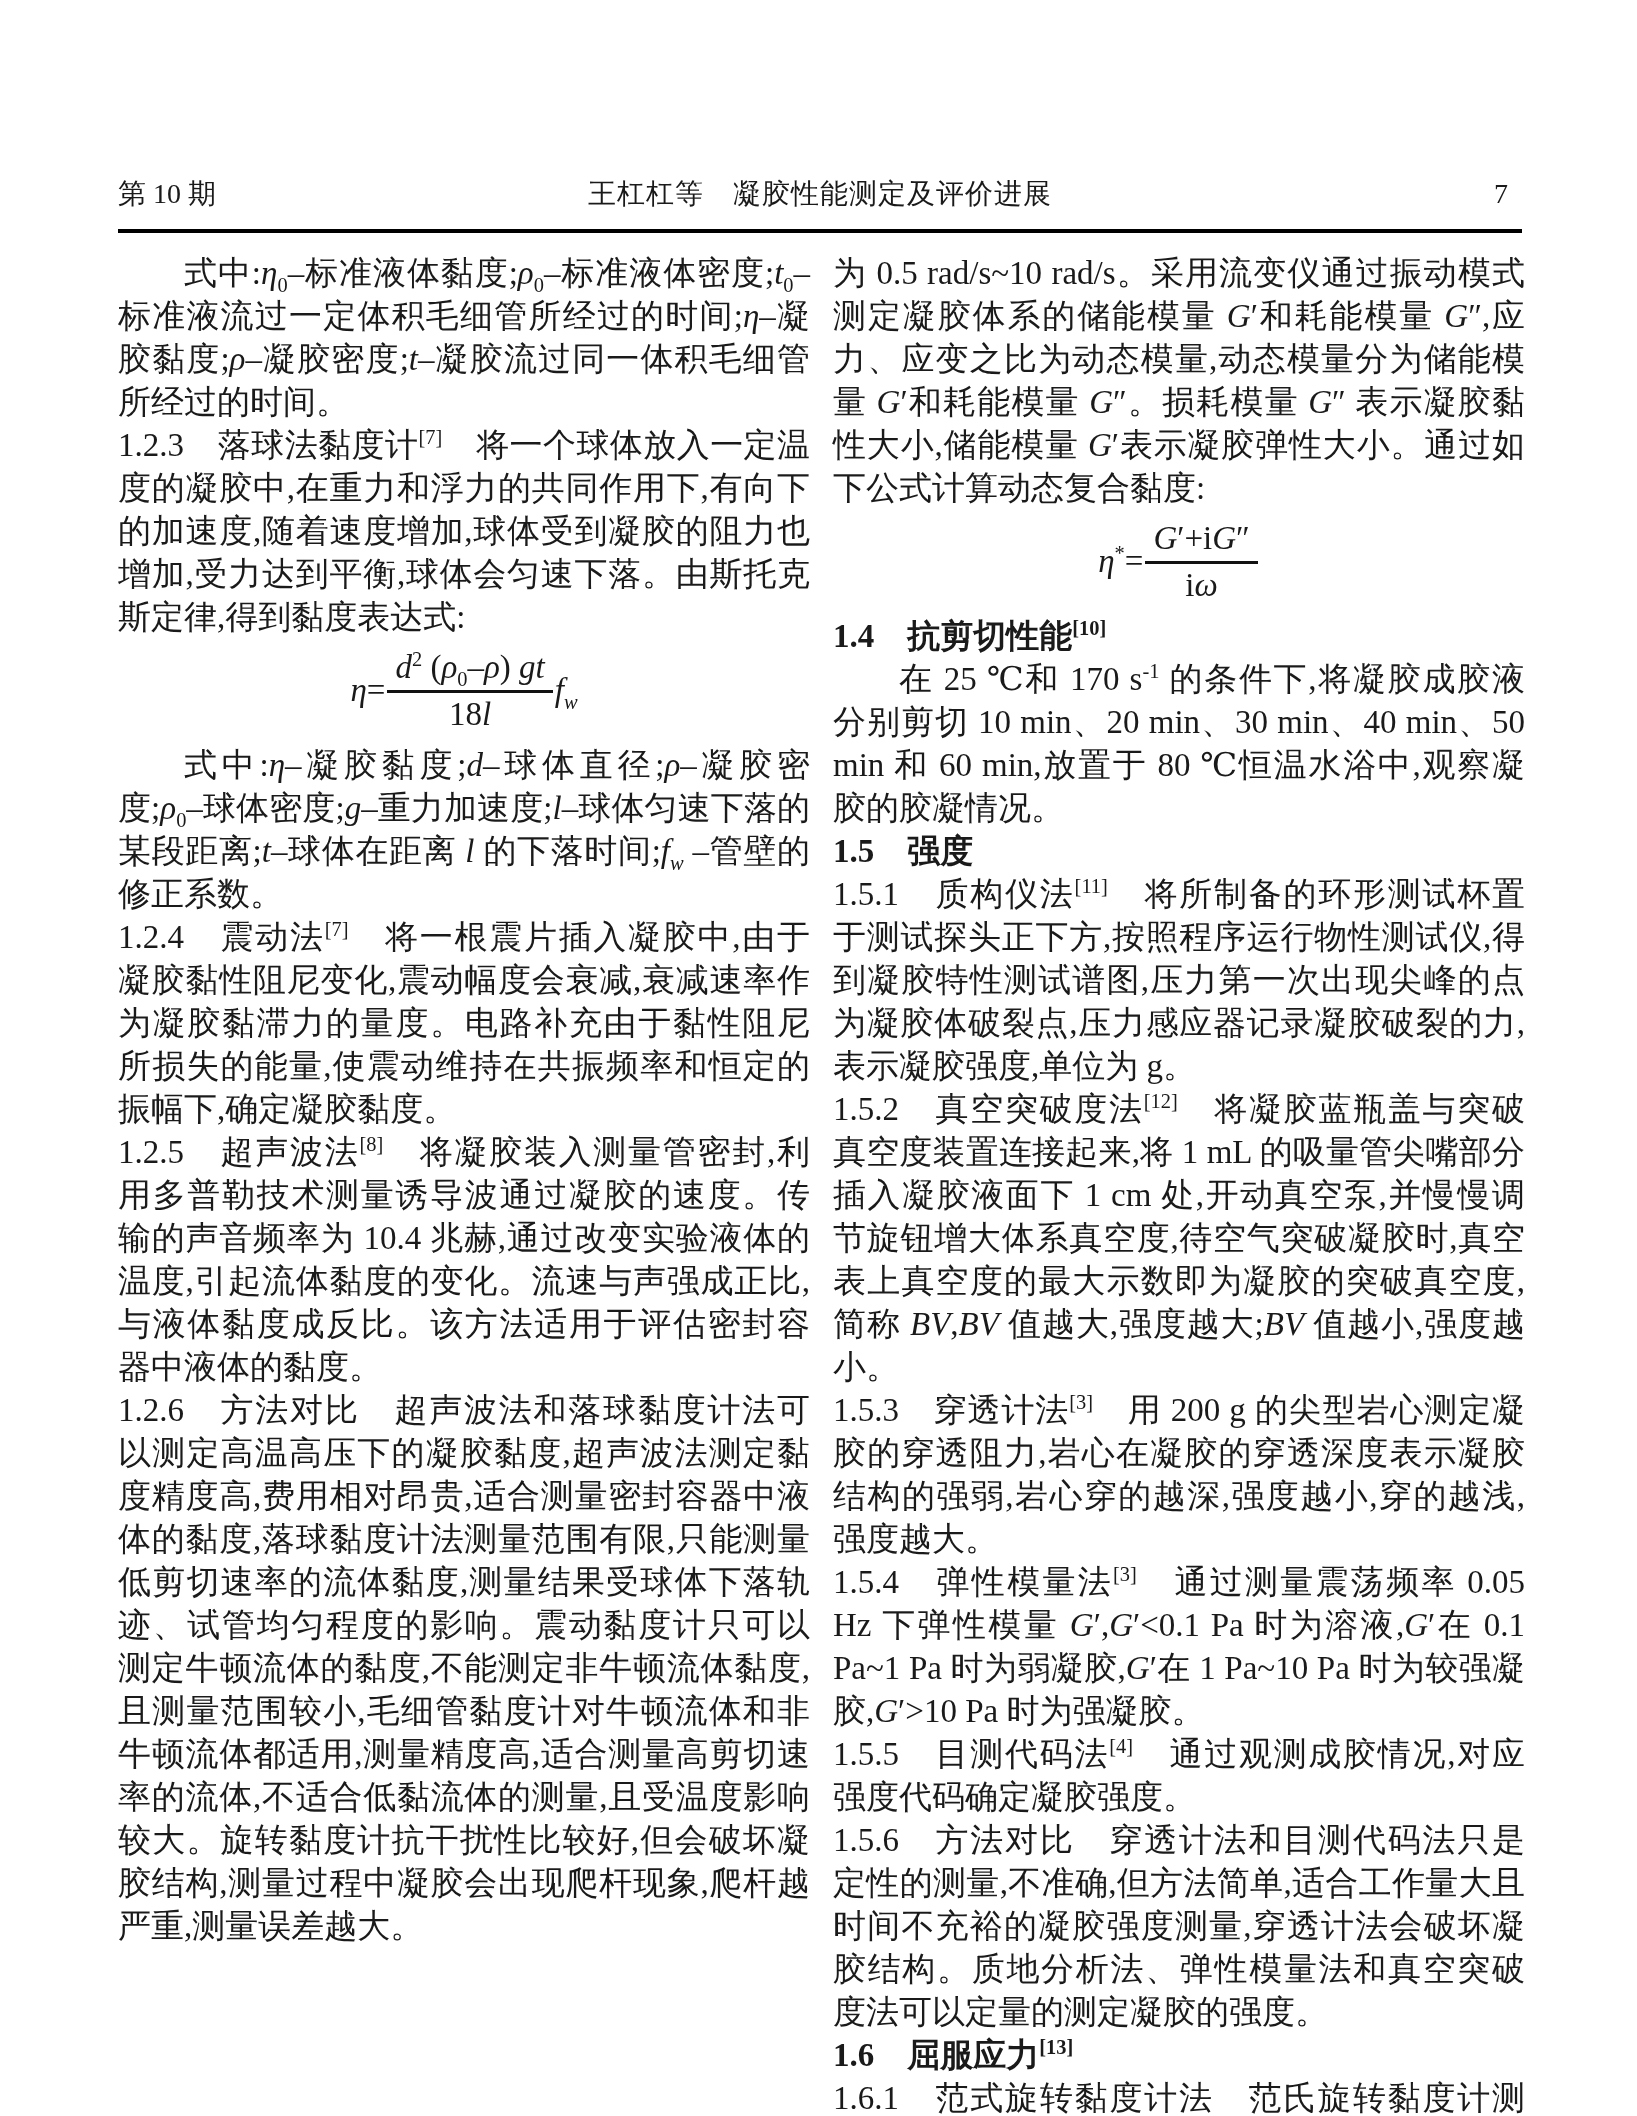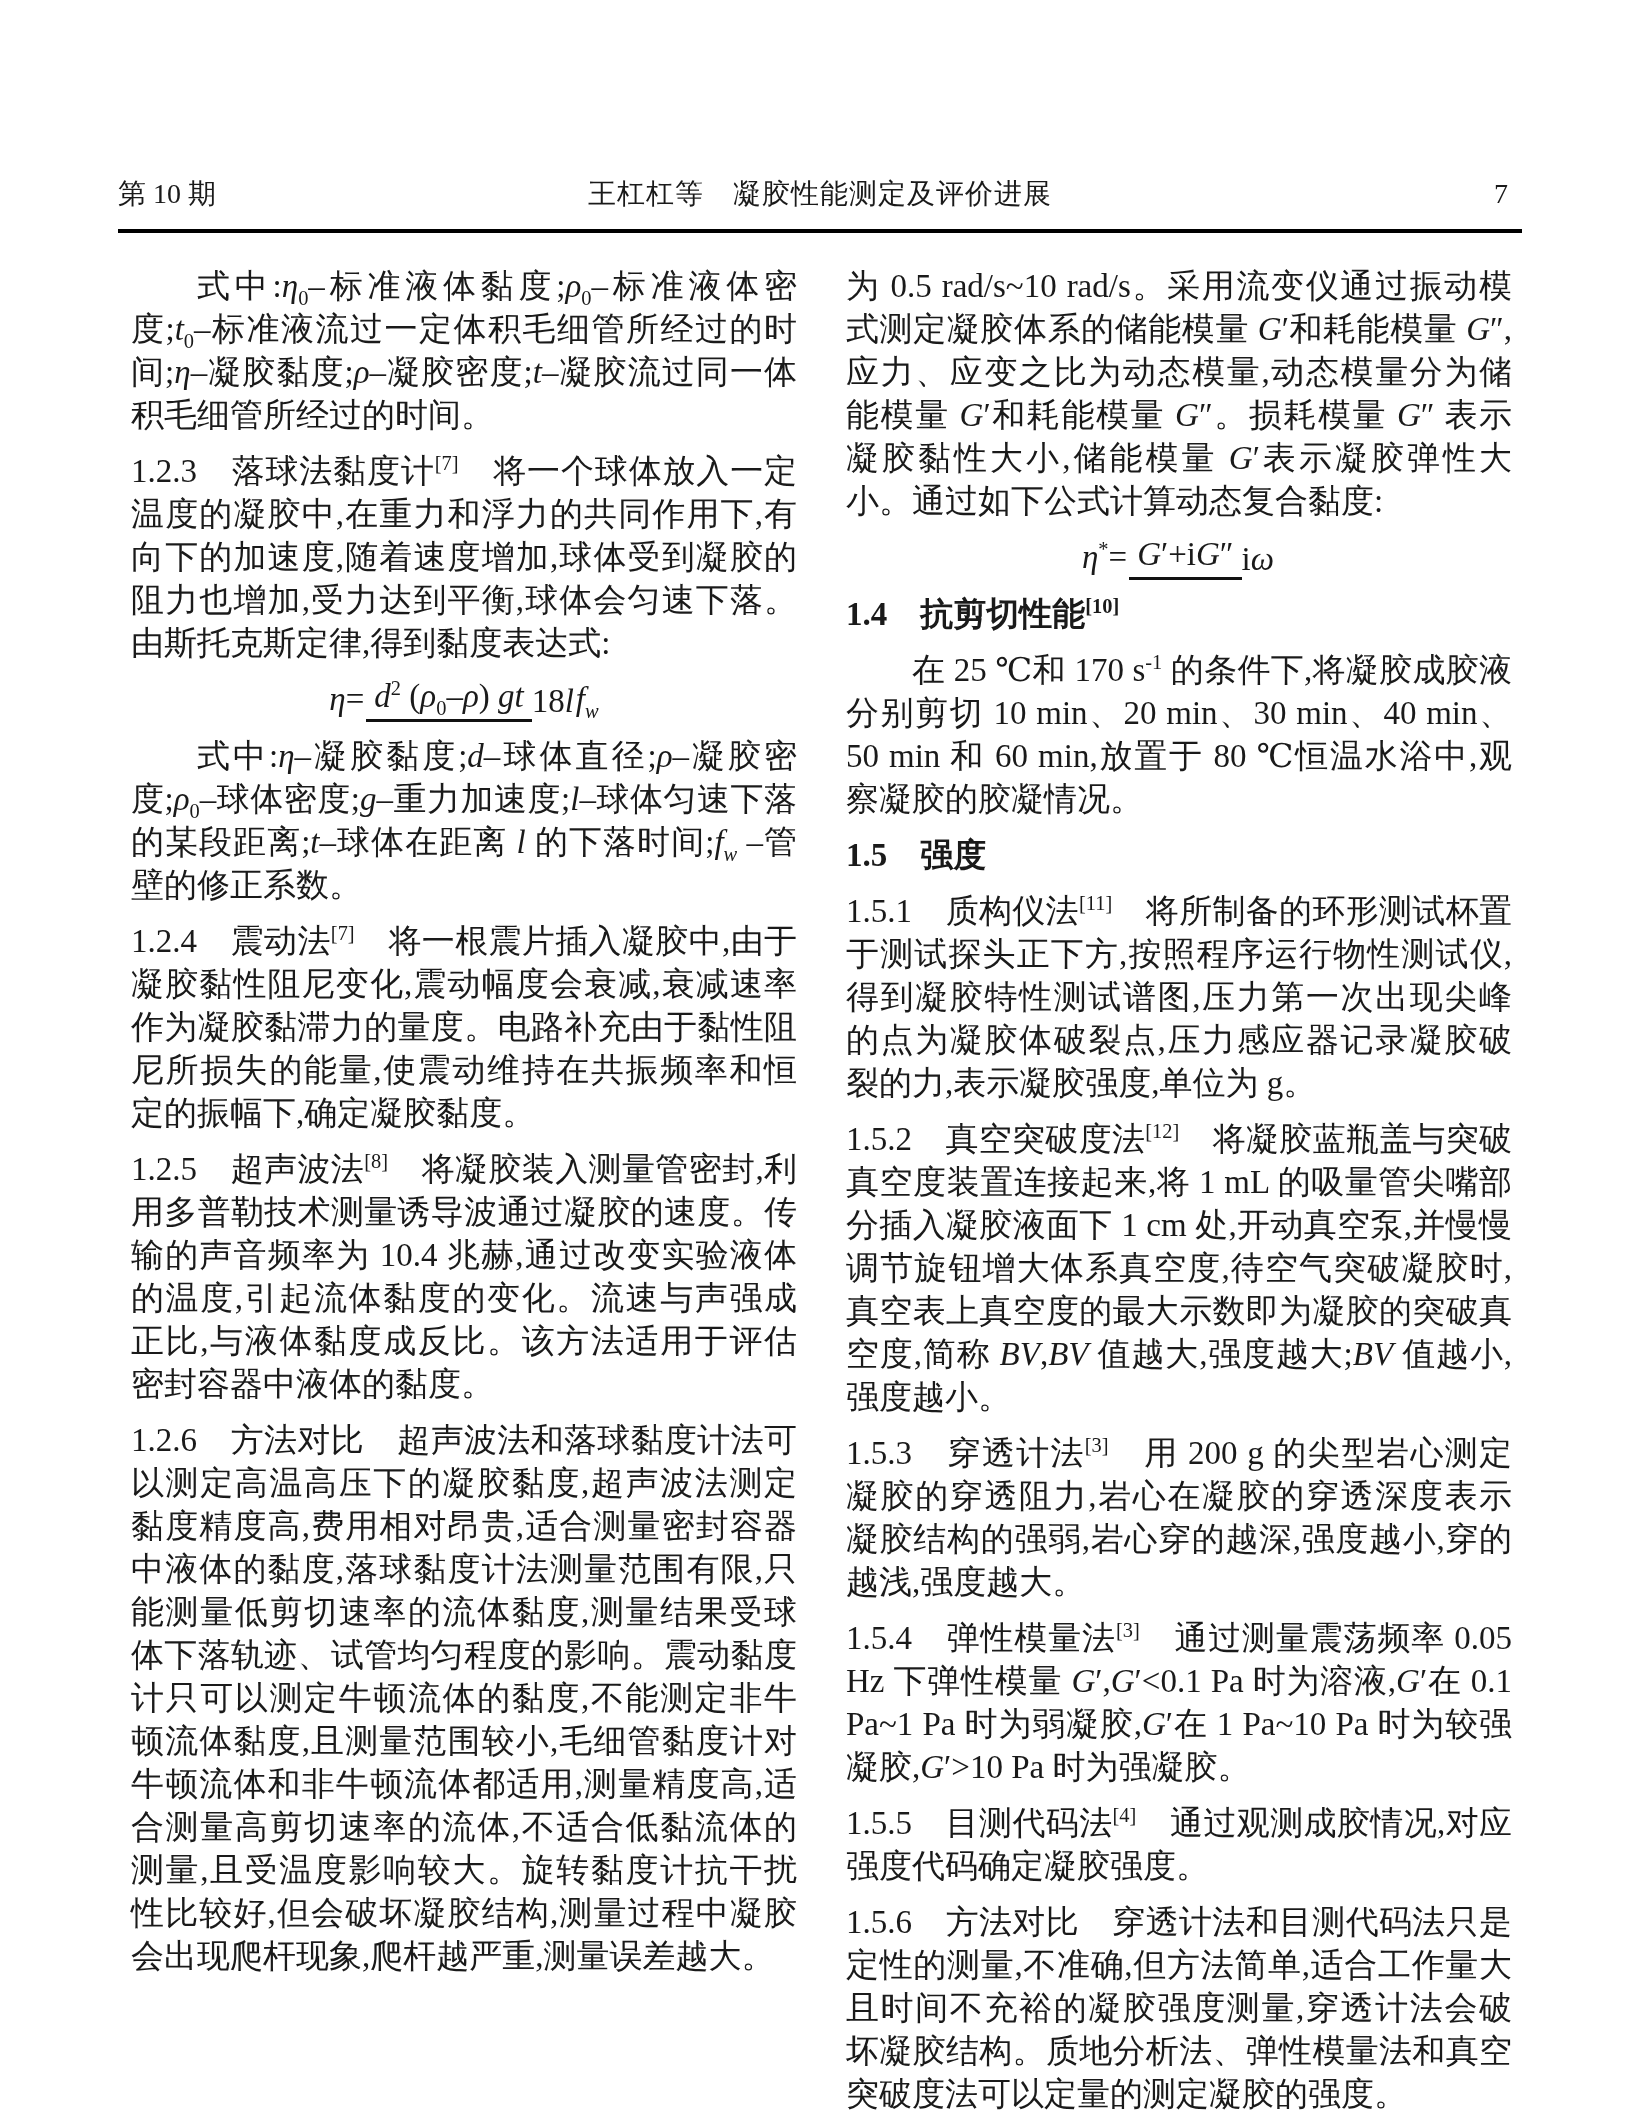--- a/index.html
+++ b/index.html
@@ -41,40 +41,40 @@
     position: absolute;
     top: 252px;
     width: 692px;
     font-size: 33px;
     line-height: 43px;
     text-align: justify;
     text-justify: inter-character;
   }
   .col-left  { left: 118px; }
   .col-right { left: 833px; }
-  p { margin: 13px; padding: 0; }
+  p { margin: 0; padding: 0; }
   .indent { text-indent: 2em; }
   .h2 { font-weight: bold; }
   sup, sub {
     font-size: 0.62em;
     line-height: 0;
   }
   sup { vertical-align: super; }
   sub { vertical-align: sub; }
   .formula {
     display: flex;
     justify-content: center;
     align-items: center;
     margin: 10px 0;
     text-align: center;
     line-height: 1.15;
   }
   .formula .frac {
     display: inline-flex;
-    flex-direction: row;
+    flex-direction: column;
     align-items: center;
     margin: 0 2px;
   }
   .formula .num {
     padding: 0 8px 3px 8px;
     border-bottom: 3px solid #111;
   }
   .formula .den { padding-top: 3px; }
   .fpre, .fpost { white-space: nowrap; }
 </style>

